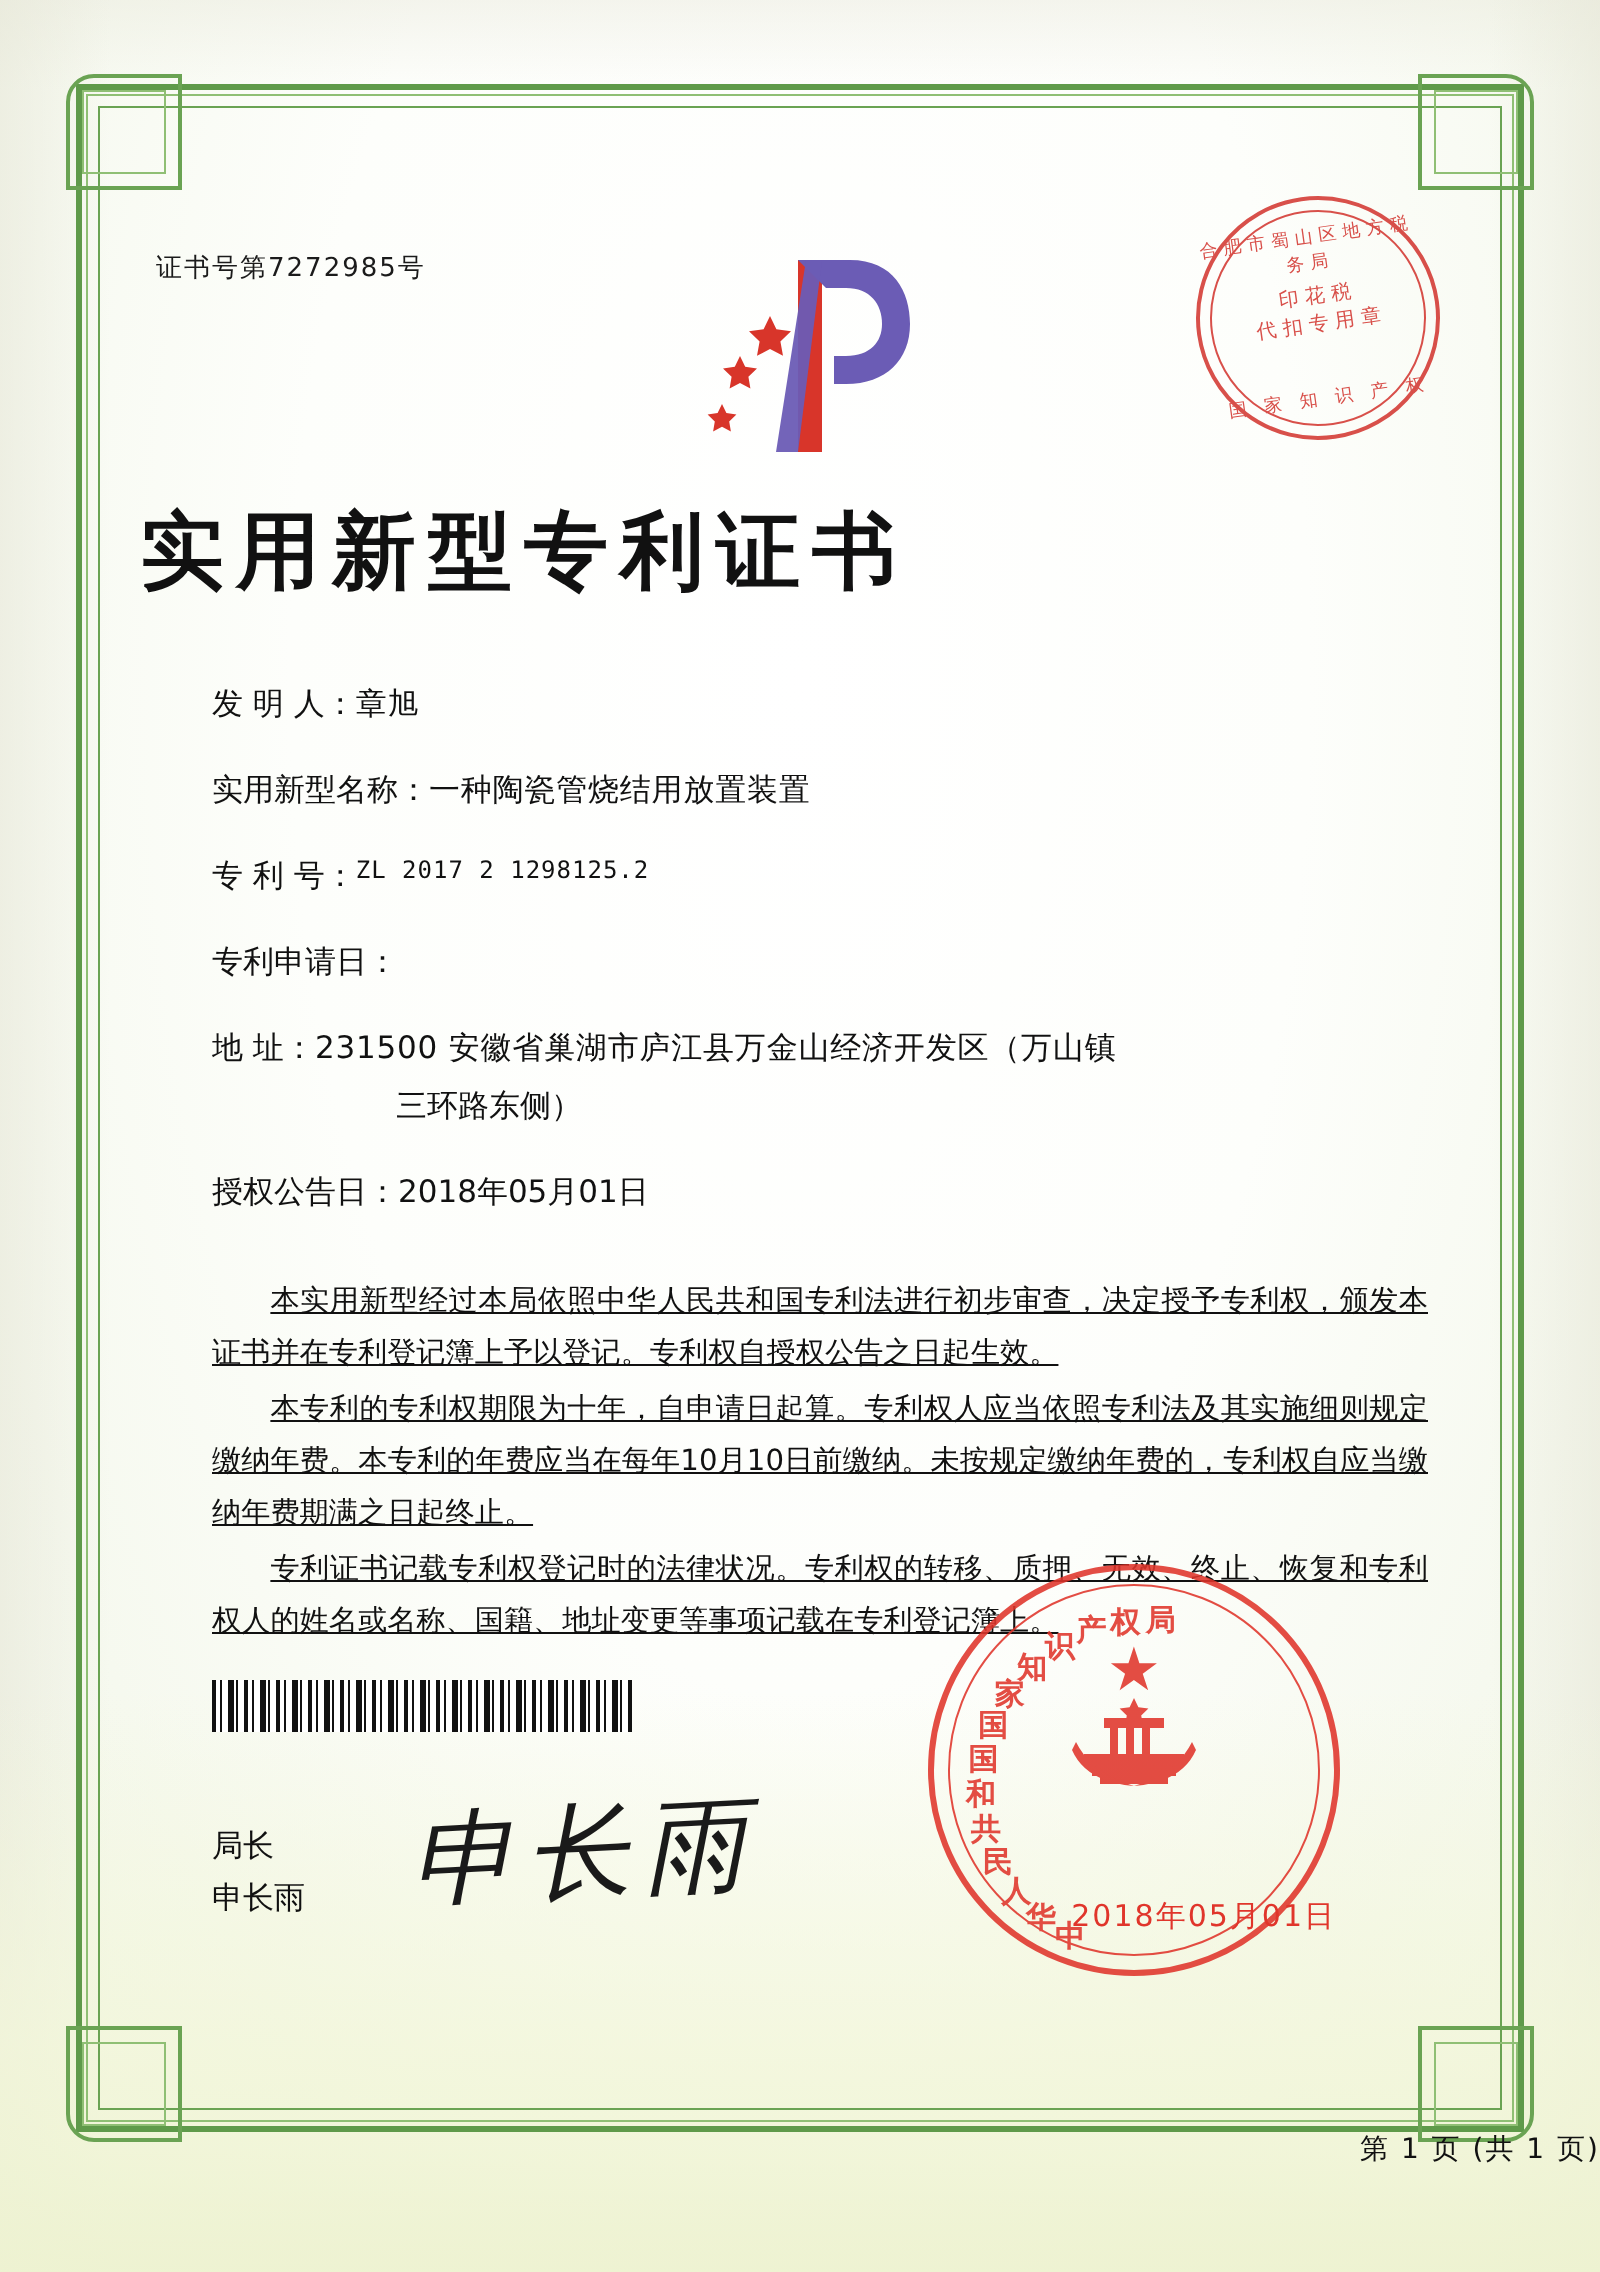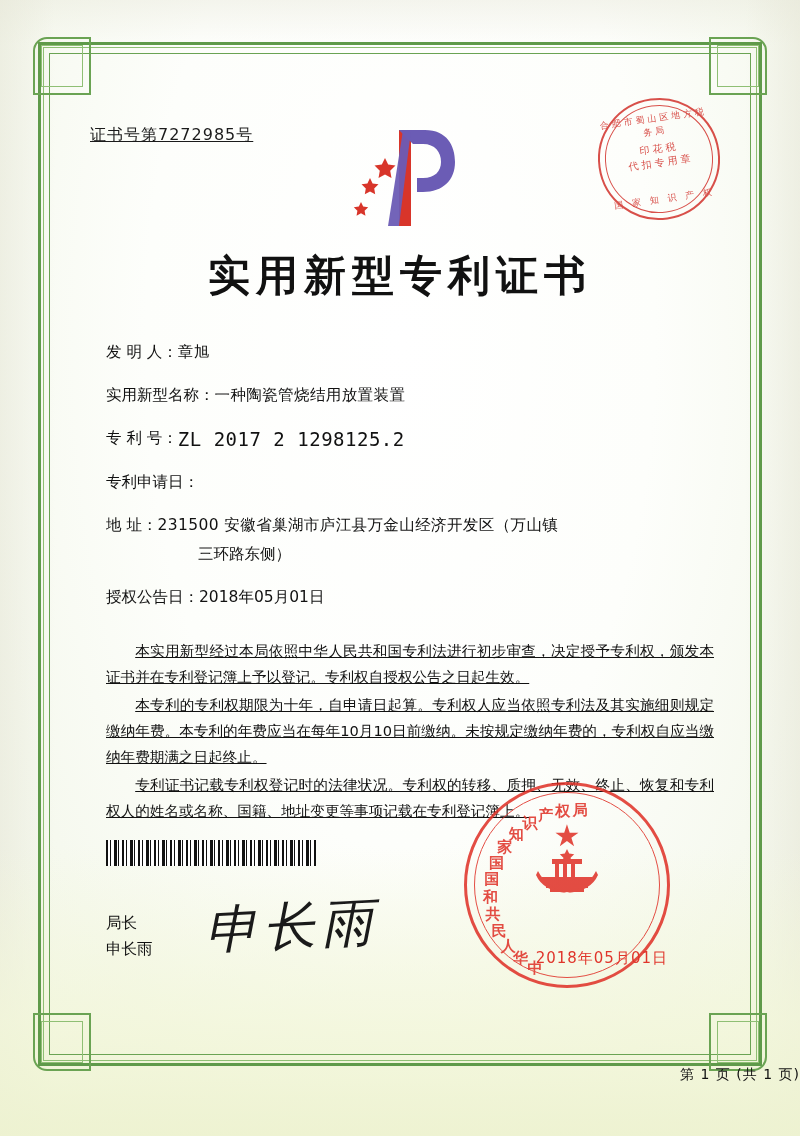--- a/index.html
+++ b/index.html
@@ -71,27 +71,26 @@
   .corner.br { right: 33px; bottom: 65px; border-radius: 0 0 14px 0; }
 
   .content {
     position: absolute;
     left: 70px; right: 70px; top: 70px; bottom: 90px;
   }
 
   
   .cert-no {
     position: absolute;
-    left: 20px;
+    left: 8px;
     top: 55px;
-    font-size: 16px;
+    font-size: 13px;
     color: #1b1b1b;
     letter-spacing: 1px;
     font-family: "DejaVu Sans", "Liberation Sans", sans-serif;
-    text-decoration: underline;
   }
 
   
   .logo {
     position: absolute;
     left: 50%;
     transform: translateX(-50%);
     top: 48px;
     width: 150px;
     height: 120px;
@@ -134,21 +133,20 @@
     text-align: center;
     font-size: 10px;
     line-height: 14px;
     font-family: "DejaVu Sans", sans-serif;
   }
 
   h1.title {
     position: absolute;
     left: 0; right: 0;
     top: 178px;
-    text-align: center;
     margin: 0;
     font-size: 42px;
     font-weight: bold;
     letter-spacing: 6px;
     color: #111;
     font-family: "DejaVu Sans", "Liberation Sans", sans-serif;
   }
 
   .fields {
     position: absolute;
@@ -167,21 +165,21 @@
   .field-label {
     white-space: pre;
     flex: 0 0 auto;
   }
   .field-value {
     flex: 1 1 auto;
     letter-spacing: 0.4px;
   }
   .field-value.mono {
     font-family: "DejaVu Sans Mono", "Liberation Mono", monospace;
-    font-size: 19px;
+    font-size: 12px;
     letter-spacing: 0.5px;
   }
   .addr-second {
     margin: -14px 0 22px 92px;
     font-size: 15.5px;
   }
   .grant-row {
     display: flex;
     margin-bottom: 10px;
     flex-direction: column;

